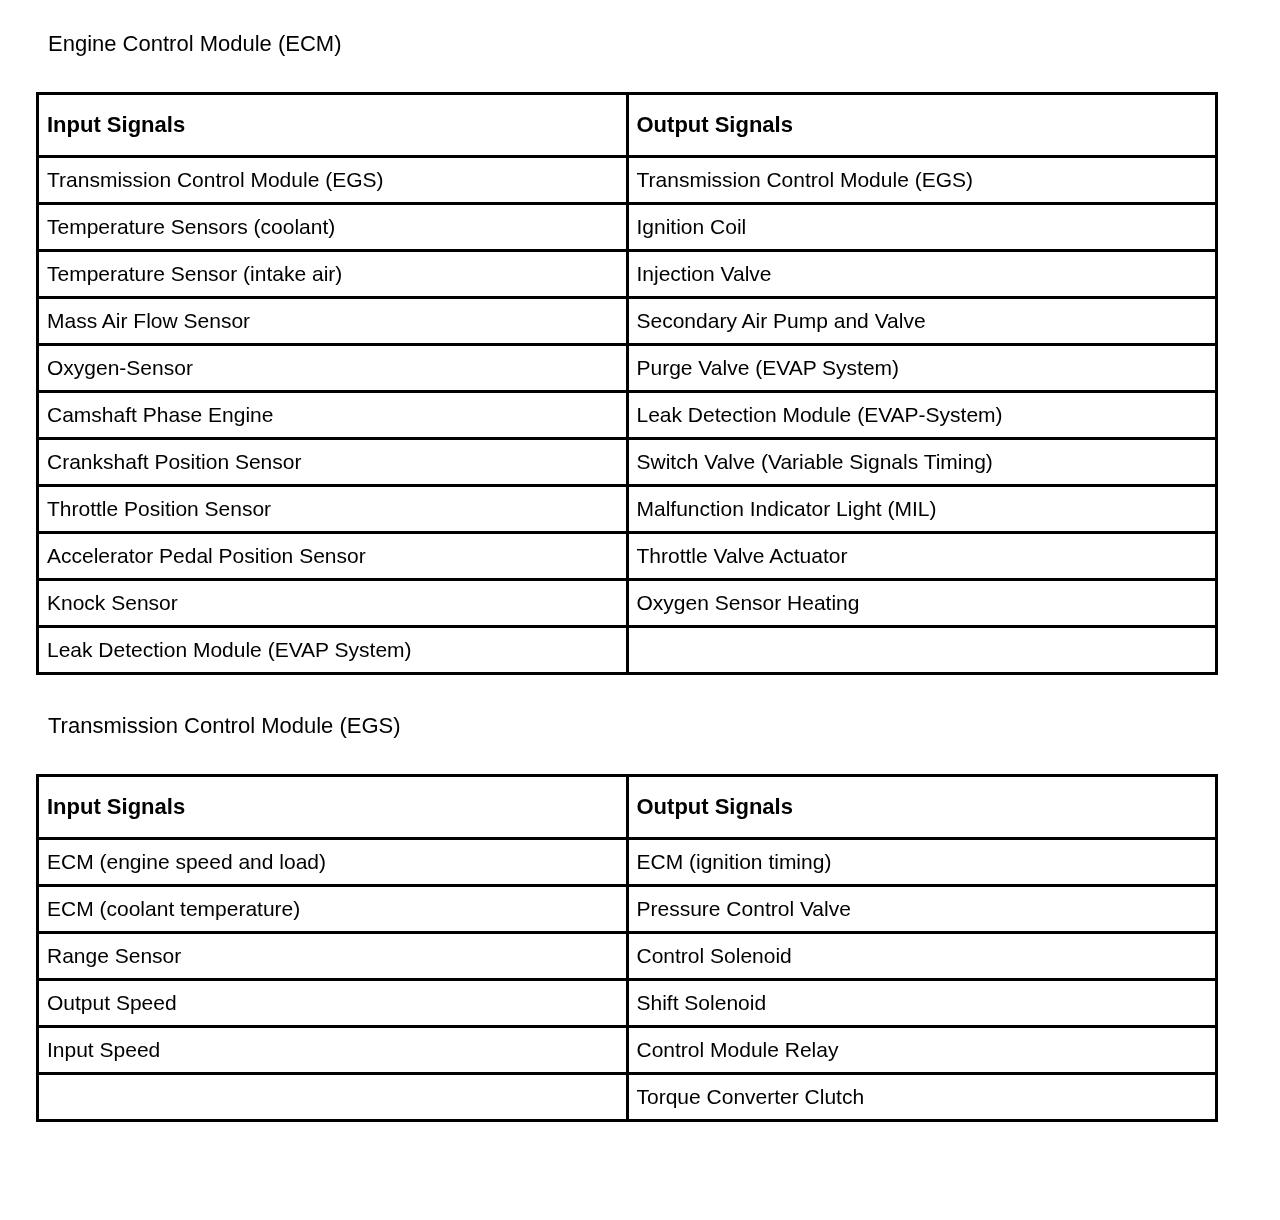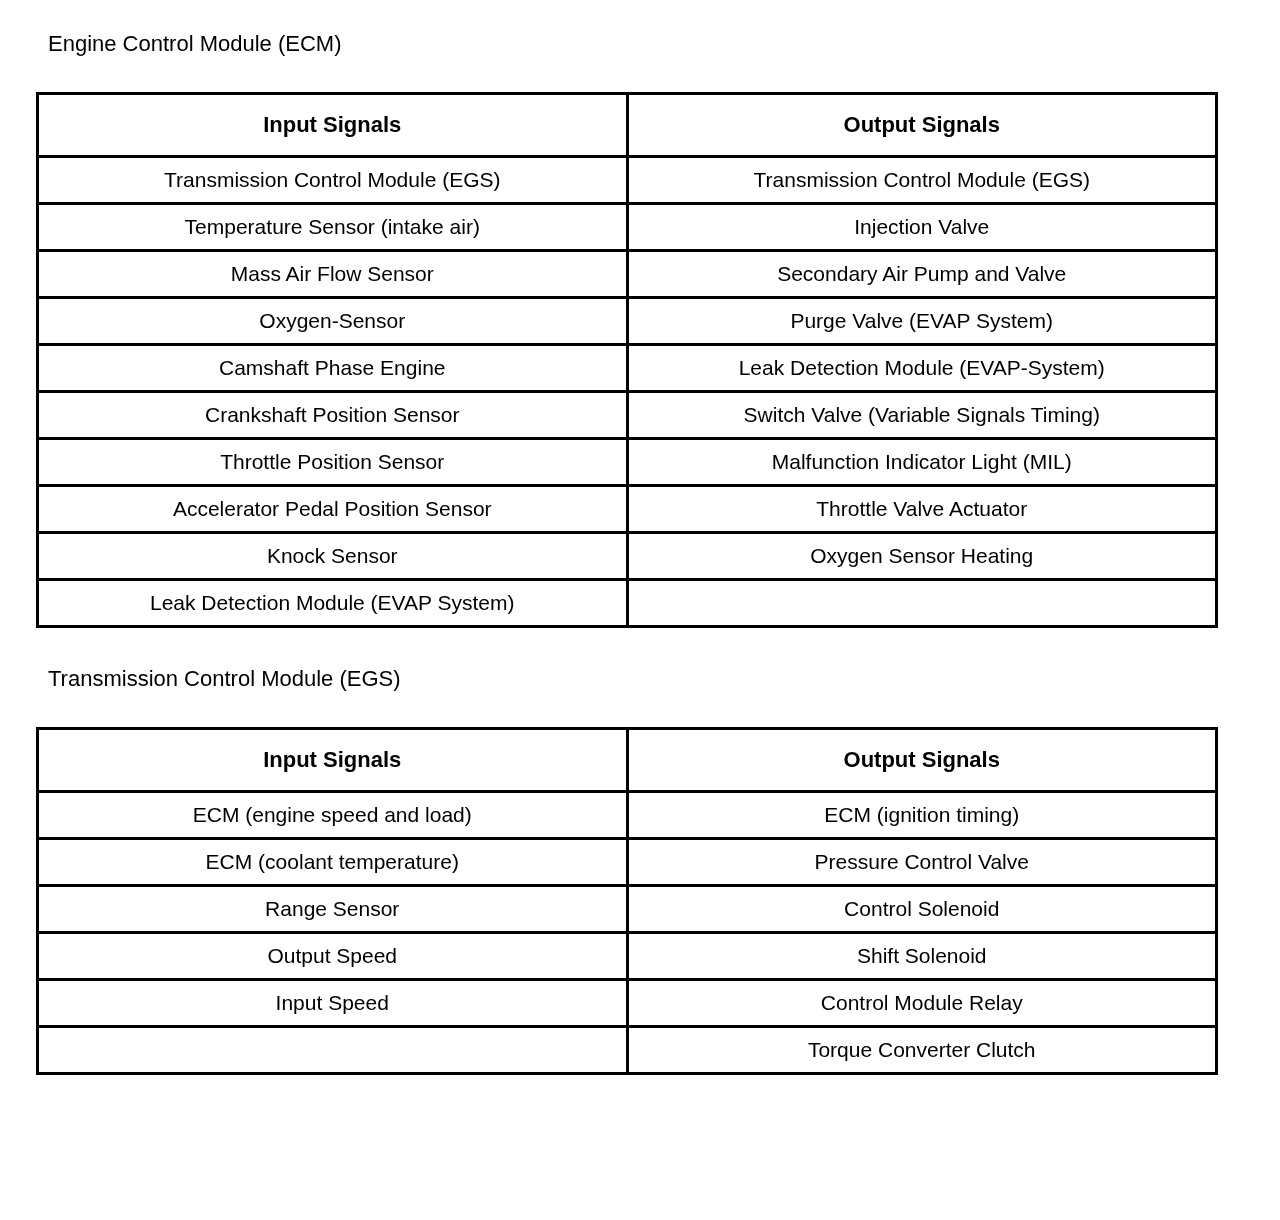--- a/index.html
+++ b/index.html
@@ -29,21 +29,21 @@
   table.signals {
     border-collapse: collapse;
     table-layout: fixed;
     width: 1182px;
     margin-left: 36px;
     margin-top: 35px;
   }
   table.signals th,
   table.signals td {
     border: 3px solid #000000;
-    text-align: center;
+    text-align: left;
     vertical-align: middle;
     padding: 0 8px;
     overflow: hidden;
     white-space: nowrap;
   }
   table.signals th {
     font-size: 22px;
     font-weight: bold;
     height: 60px;
   }
@@ -69,20 +69,24 @@
     <thead>
       <tr>
         <th>Input Signals</th>
         <th>Output Signals</th>
       </tr>
     </thead>
     <tbody>
         <tr>
           <td>Transmission Control Module (EGS)</td>
           <td>Transmission Control Module (EGS)</td>
+        </tr>
+        <tr>
+          <td>Temperature Sensors (coolant)</td>
+          <td>Ignition Coil</td>
         </tr>
         <tr>
           <td>Temperature Sensor (intake air)</td>
           <td>Injection Valve</td>
         </tr>
         <tr>
           <td>Mass Air Flow Sensor</td>
           <td>Secondary Air Pump and Valve</td>
         </tr>
         <tr>

